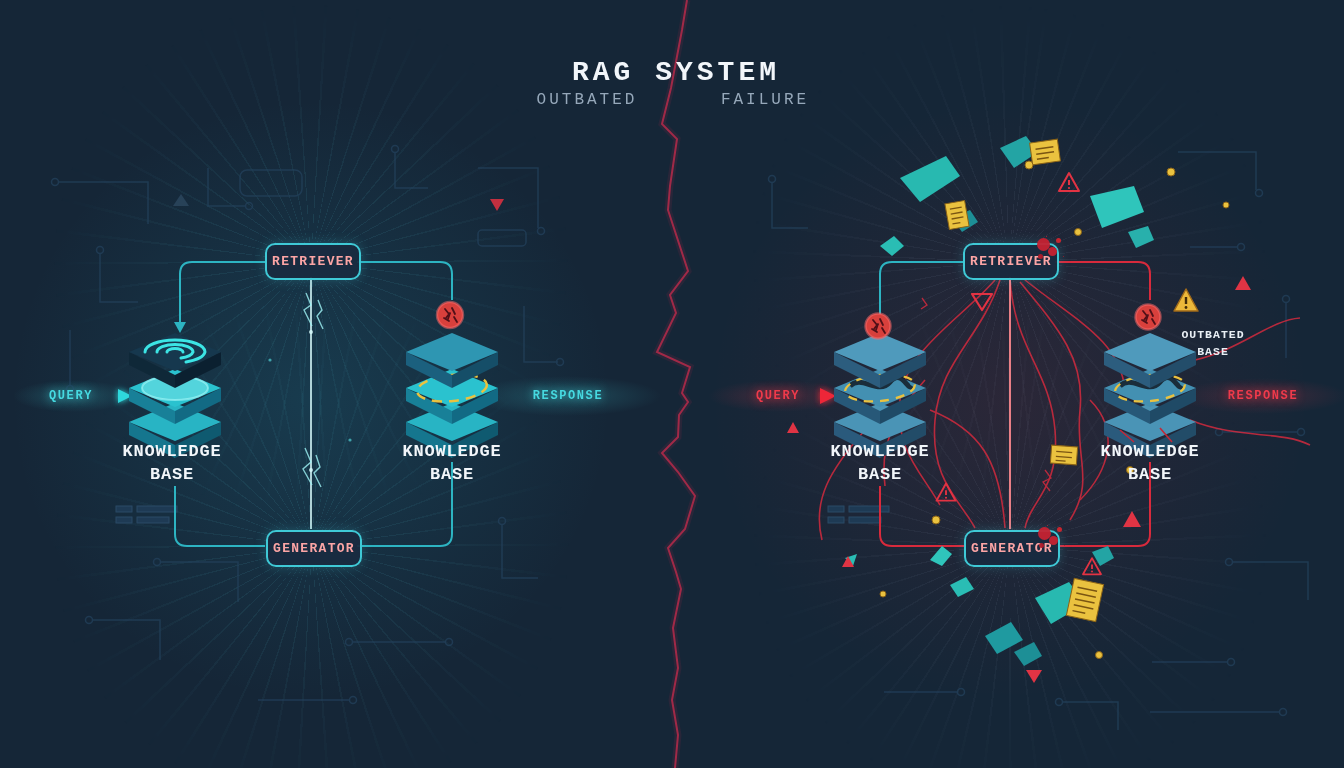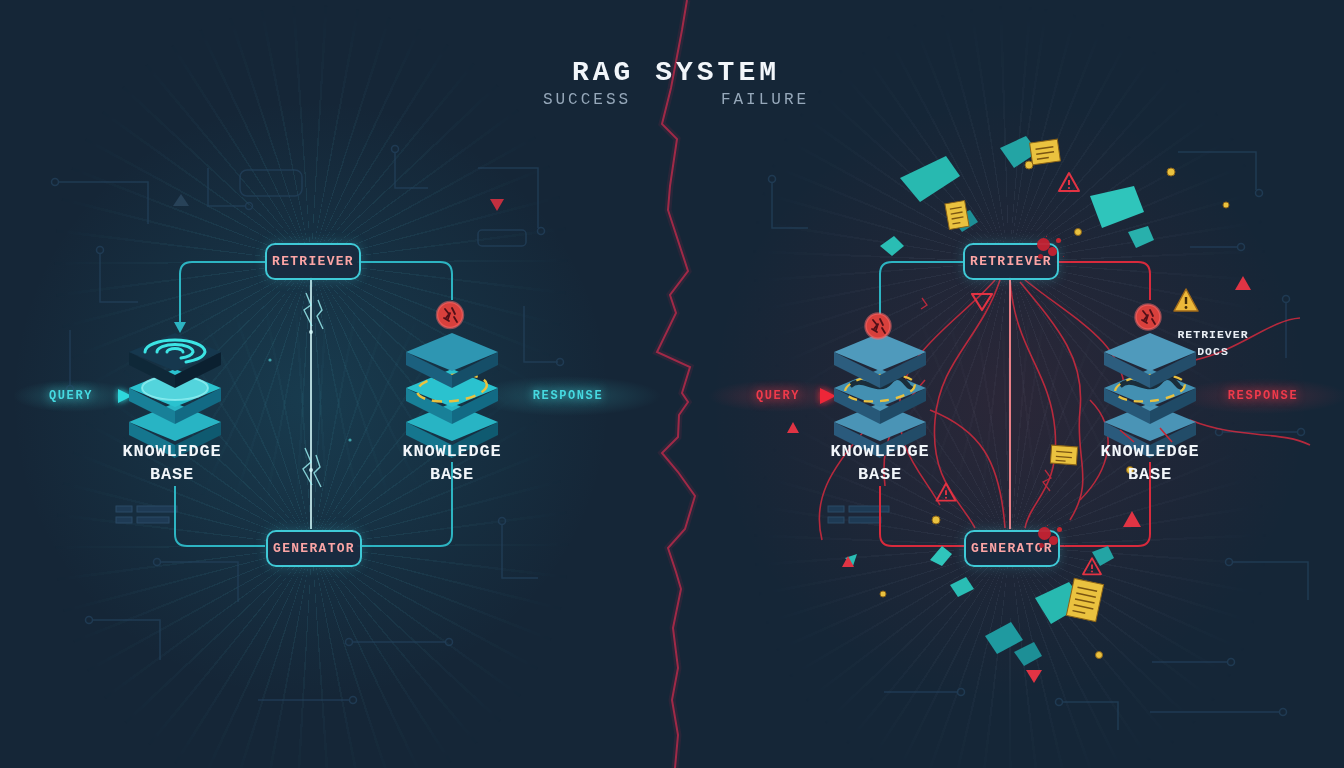--- a/index.html
+++ b/index.html
@@ -413,36 +413,36 @@
 
     <path d="M490,199 L504,199 L497,211 Z" fill="#d63040" opacity="0.9"></path>
 
     <g fill="none">
       <polyline points="687,0 682,30 671,88 662,124 677,139 670,186 668,210 688,271 670,295 676,313 657,352 690,367 682,393 688,402 679,415 678,437 662,453 678,472 695,496 685,529 668,548 676,572 681,589 673,628 678,668 672,700 678,735 675,768" stroke="#b52a4a" stroke-width="7" opacity="0.13"></polyline>
       <polyline points="687,0 682,30 671,88 662,124 677,139 670,186 668,210 688,271 670,295 676,313 657,352 690,367 682,393 688,402 679,415 678,437 662,453 678,472 695,496 685,529 668,548 676,572 681,589 673,628 678,668 672,700 678,735 675,768" stroke="#b52a4a" stroke-width="2" opacity="0.85"></polyline>
     </g>
   </svg>
 
   <h1 class="txt page-title">RAG SYSTEM</h1>
-  <div class="txt subtitle" style="left:587px;">SUCCESS</div>
+  <div class="txt subtitle" style="left:587px;">OUTBATED</div>
   <div class="txt subtitle" style="left:765px;">FAILURE</div>
 
   <div class="node-box" style="left:265px;top:243px;">RETRIEVER</div>
   <div class="node-box" style="left:266px;top:530px;">GENERATOR</div>
 
   <div class="node-box" style="left:963px;top:243px;">RETRIEVER</div>
   <div class="node-box" style="left:964px;top:530px;">GENERATOR</div>
   <div class="splat" style="left:1037px;top:238px;"></div>
   <div class="splat" style="left:1038px;top:527px;"></div>
 
   <div class="kb-label" style="left:172px;top:441px;">KNOWLEDGE BASE</div>
   <div class="kb-label" style="left:452px;top:441px;">KNOWLEDGE BASE</div>
   <div class="kb-label" style="left:880px;top:441px;">KNOWLEDGE BASE</div>
   <div class="kb-label" style="left:1150px;top:441px;">KNOWLEDGE BASE</div>
 
   <div class="flow-label flow-teal" style="left:71px;top:389px;">QUERY</div>
   <div class="flow-label flow-teal" style="left:568px;top:389px;">RESPONSE</div>
   <div class="flow-label flow-red" style="left:778px;top:389px;">QUERY</div>
   <div class="flow-label flow-red" style="left:1263px;top:389px;">RESPONSE</div>
 
-  <div class="docs-label" style="left:1213px;top:326px;">RETRIEVER DOCS</div>
+  <div class="docs-label" style="left:1213px;top:326px;">OUTBATED BASE</div>
 
 </div>
 
 </body></html>

